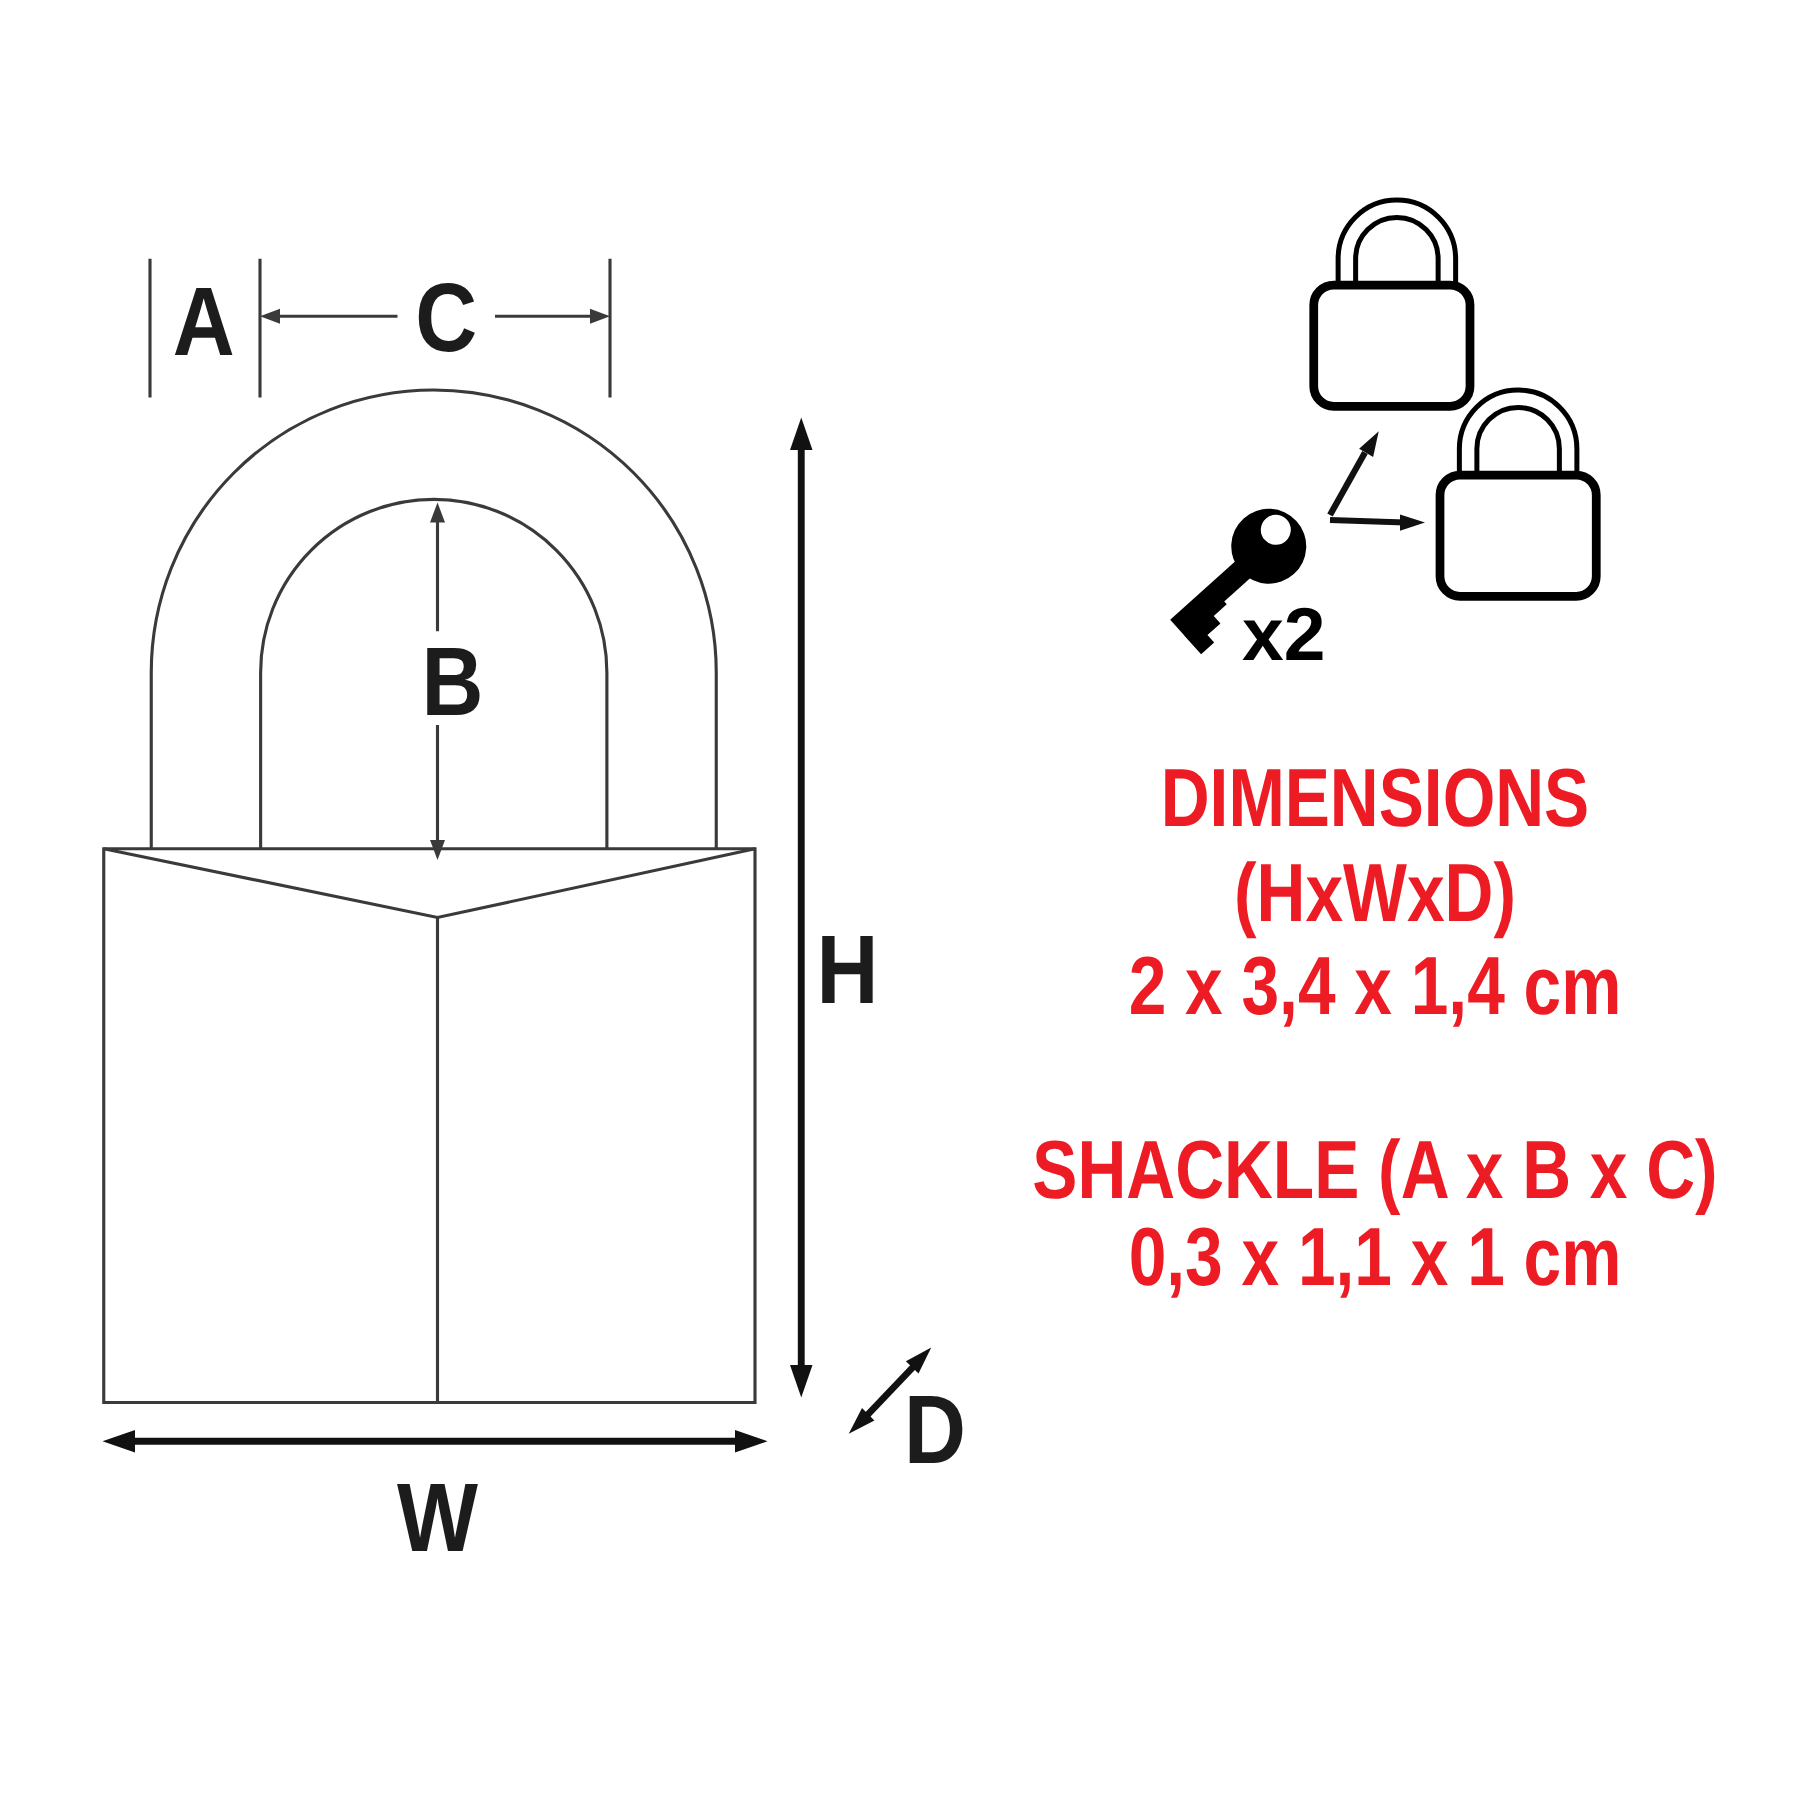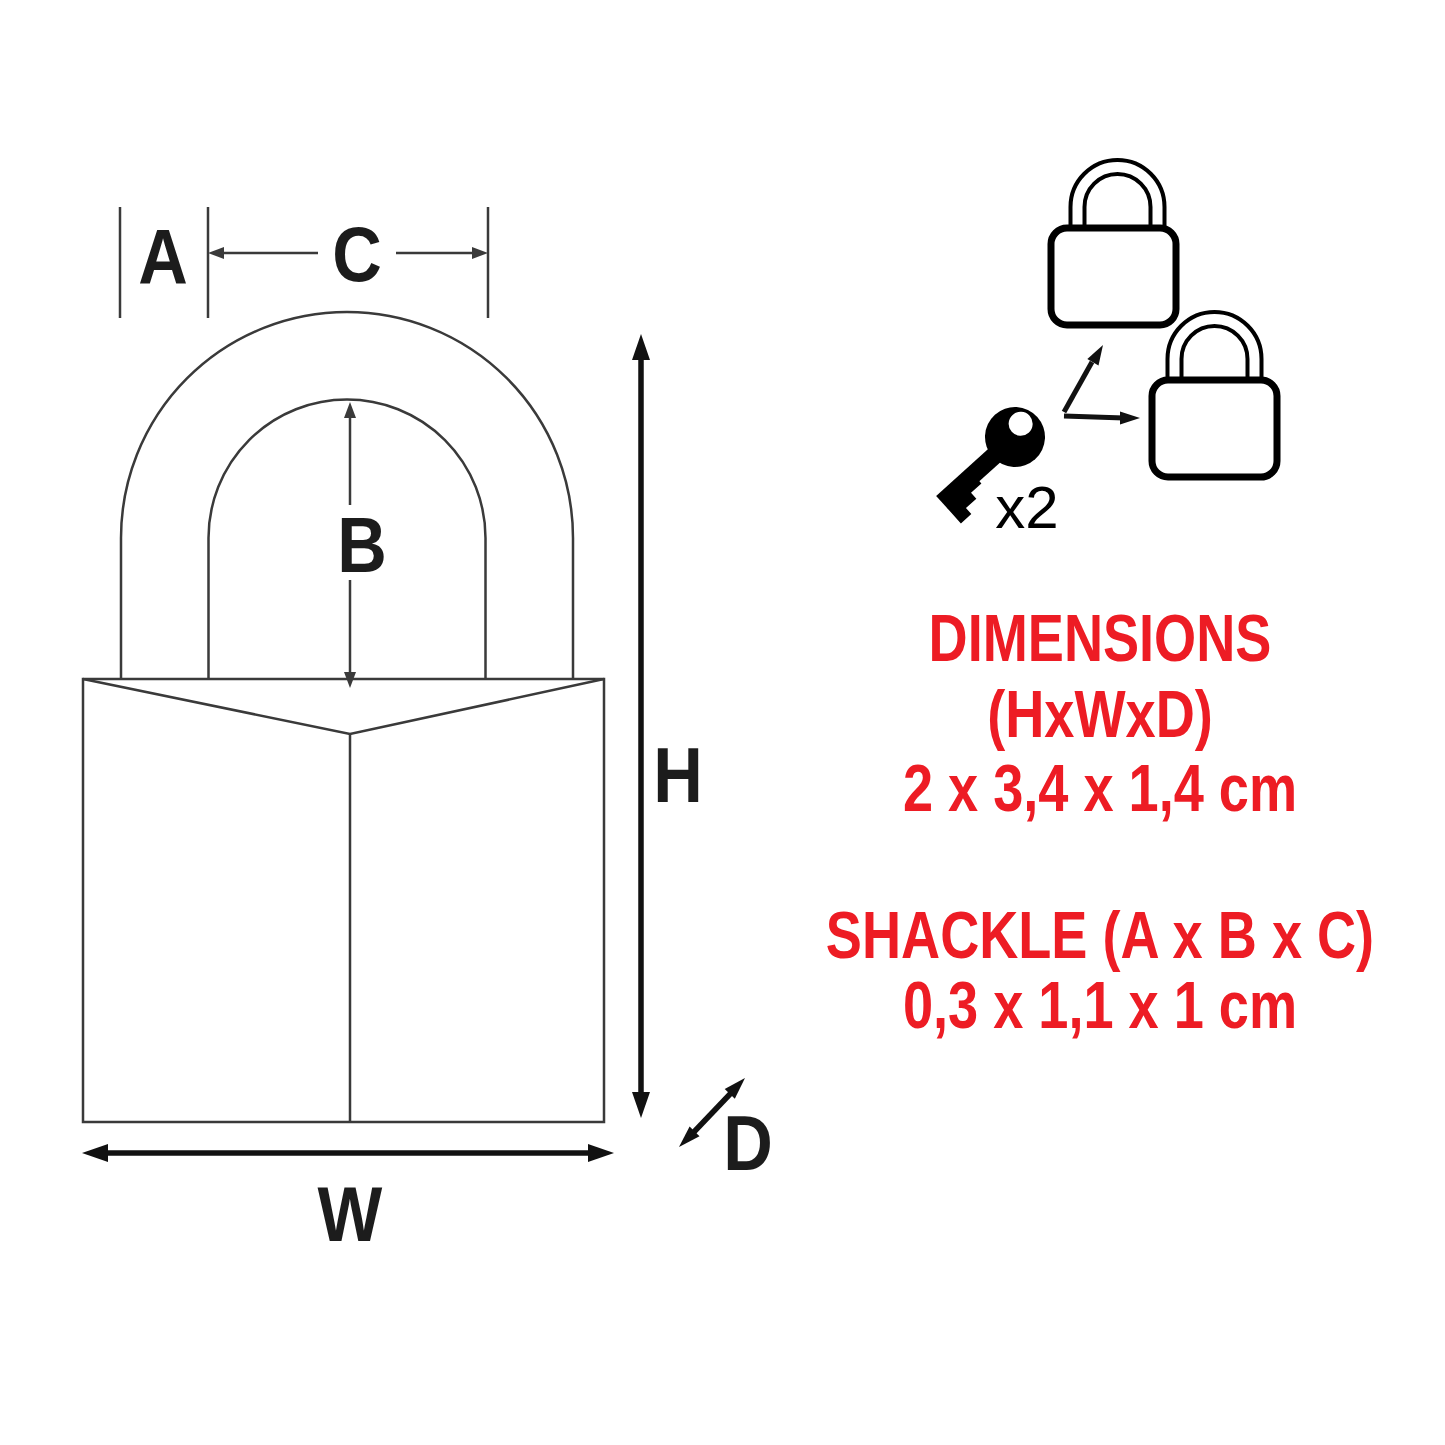--- a/index.html
+++ b/index.html
@@ -15,21 +15,21 @@
     position:absolute;
     font-weight:bold;
     font-size:78px;
     color:#1c1c1c;
     transform:translate(-50%,-50%) scaleX(0.88);
     white-space:nowrap;
     line-height:1;
   }
   .x2lbl{
     position:absolute;
-    font-weight:normal;
+    font-weight:bold;
     font-size:60px;
     color:#000000;
     transform:translate(-50%,-50%);
     white-space:nowrap;
     line-height:1;
   }
   .red{
     position:absolute;
     left:755px;
     width:690px;

